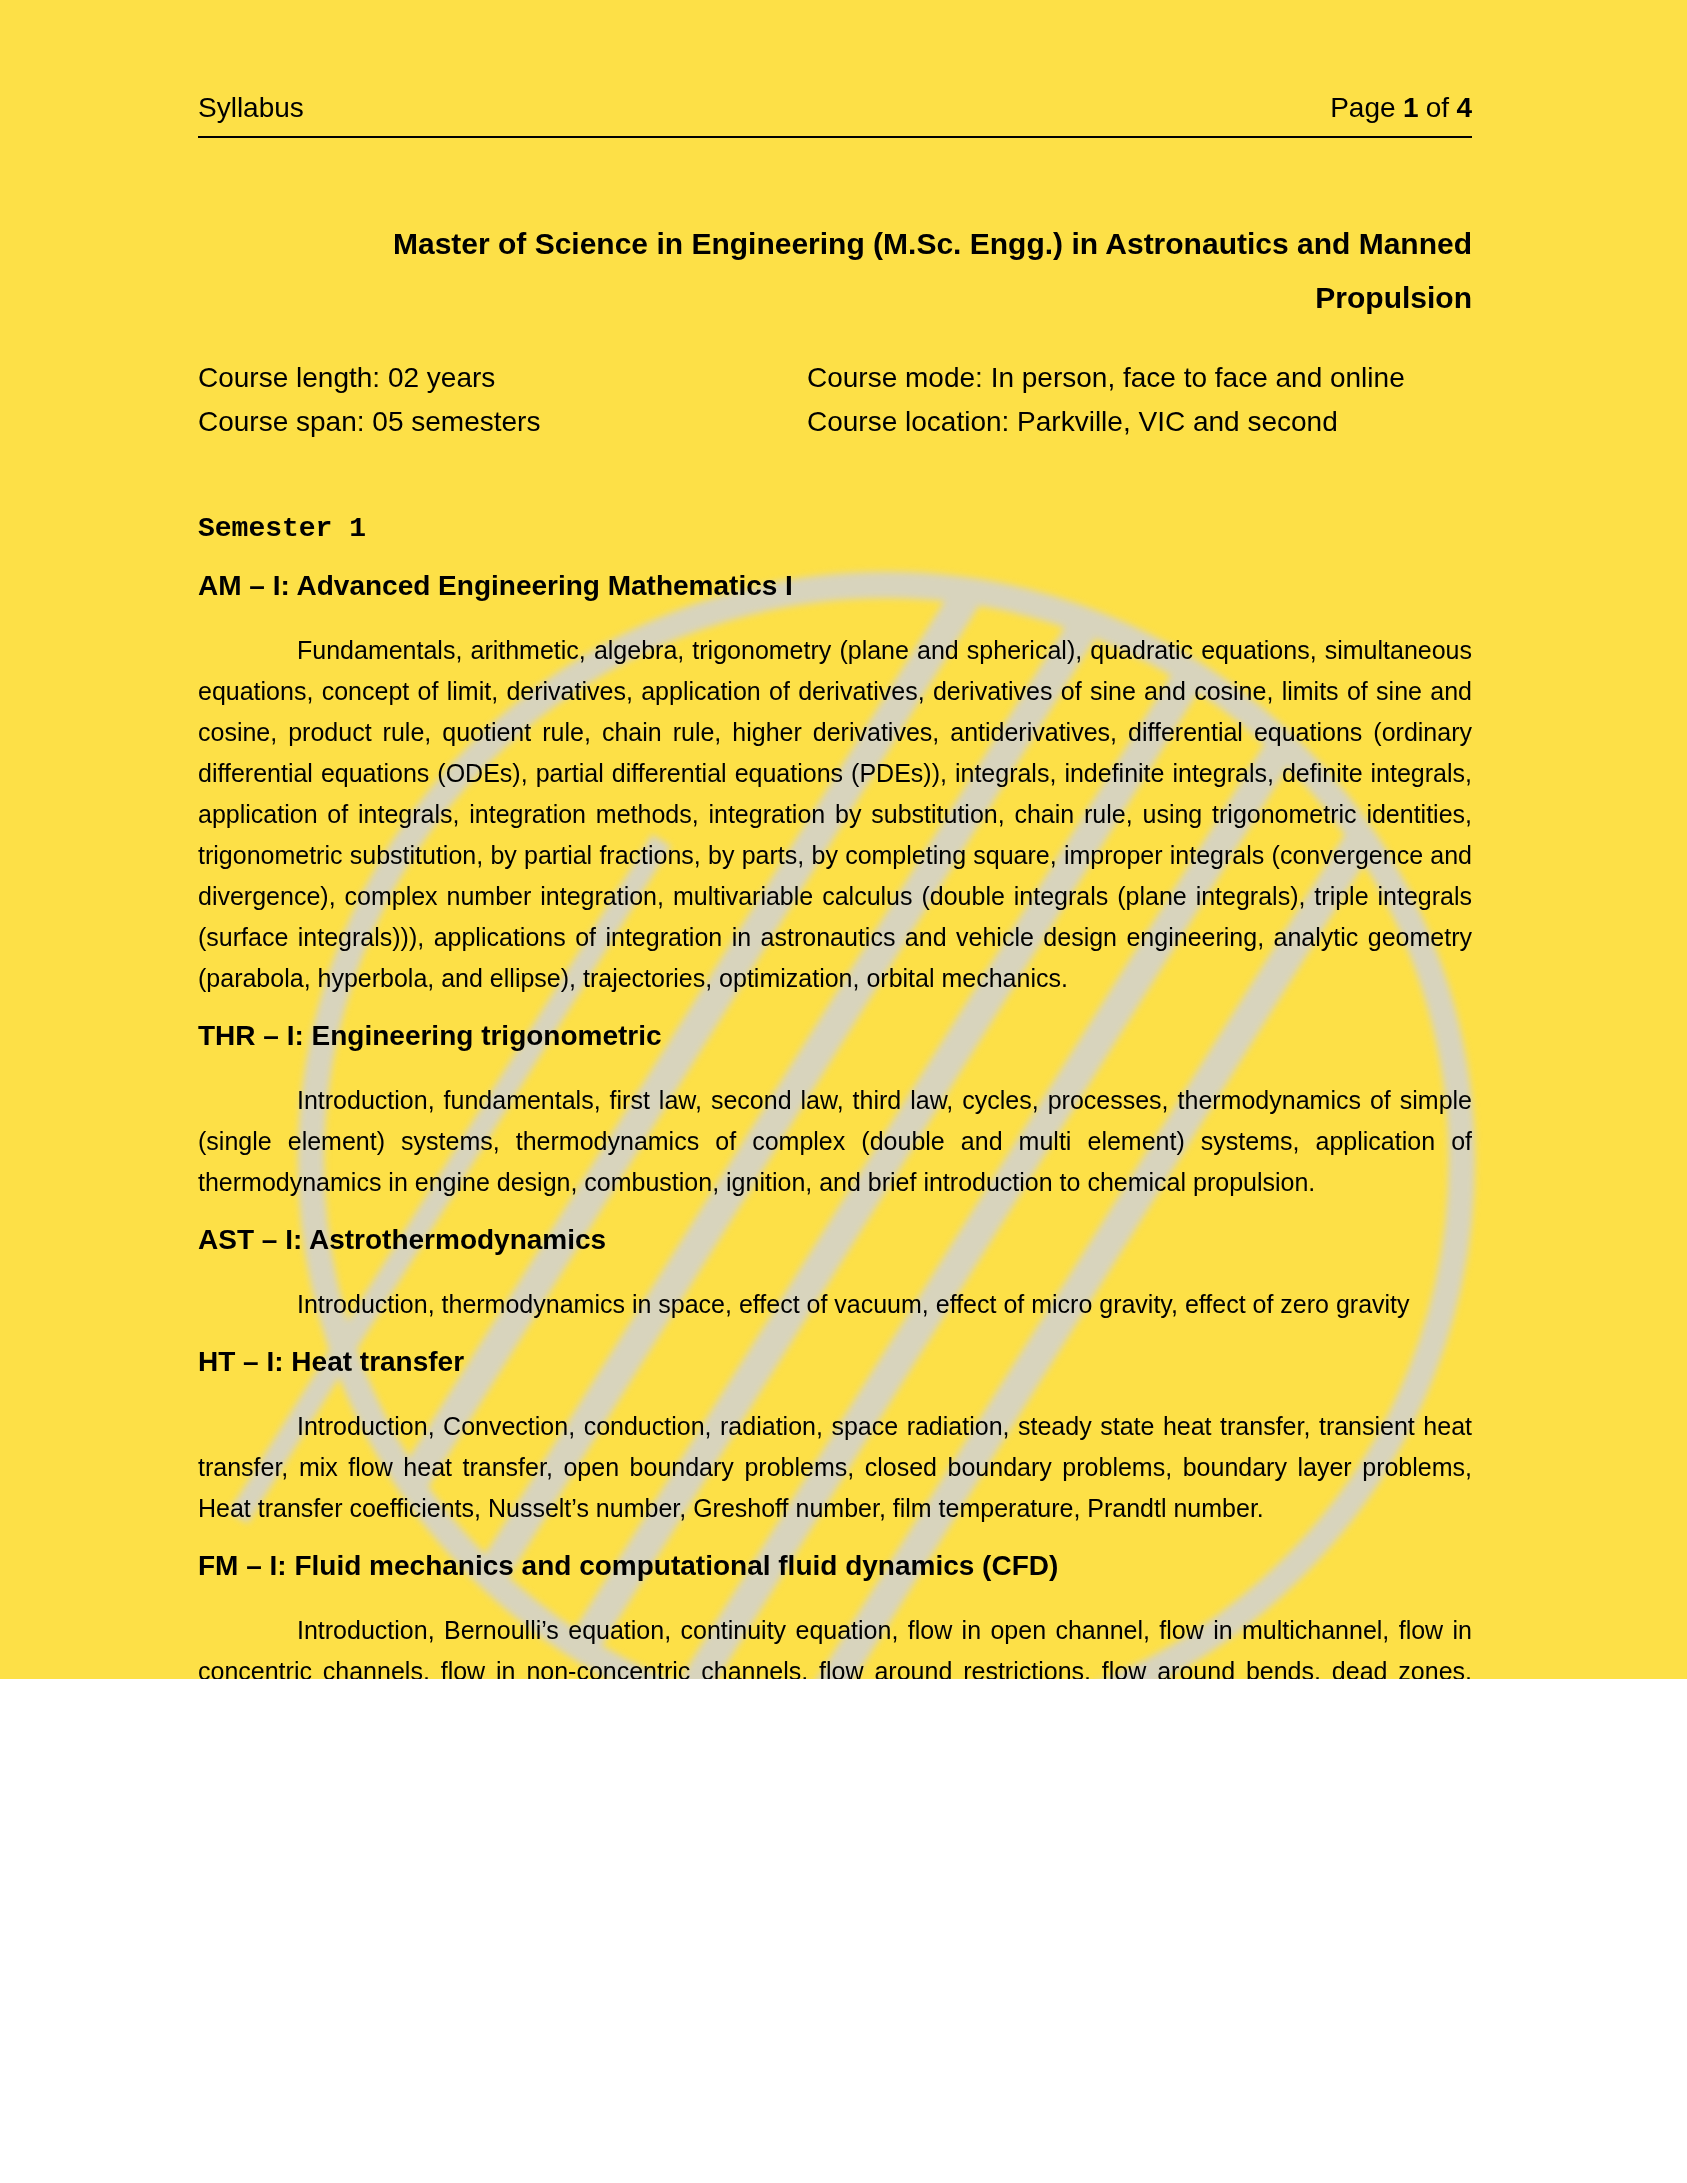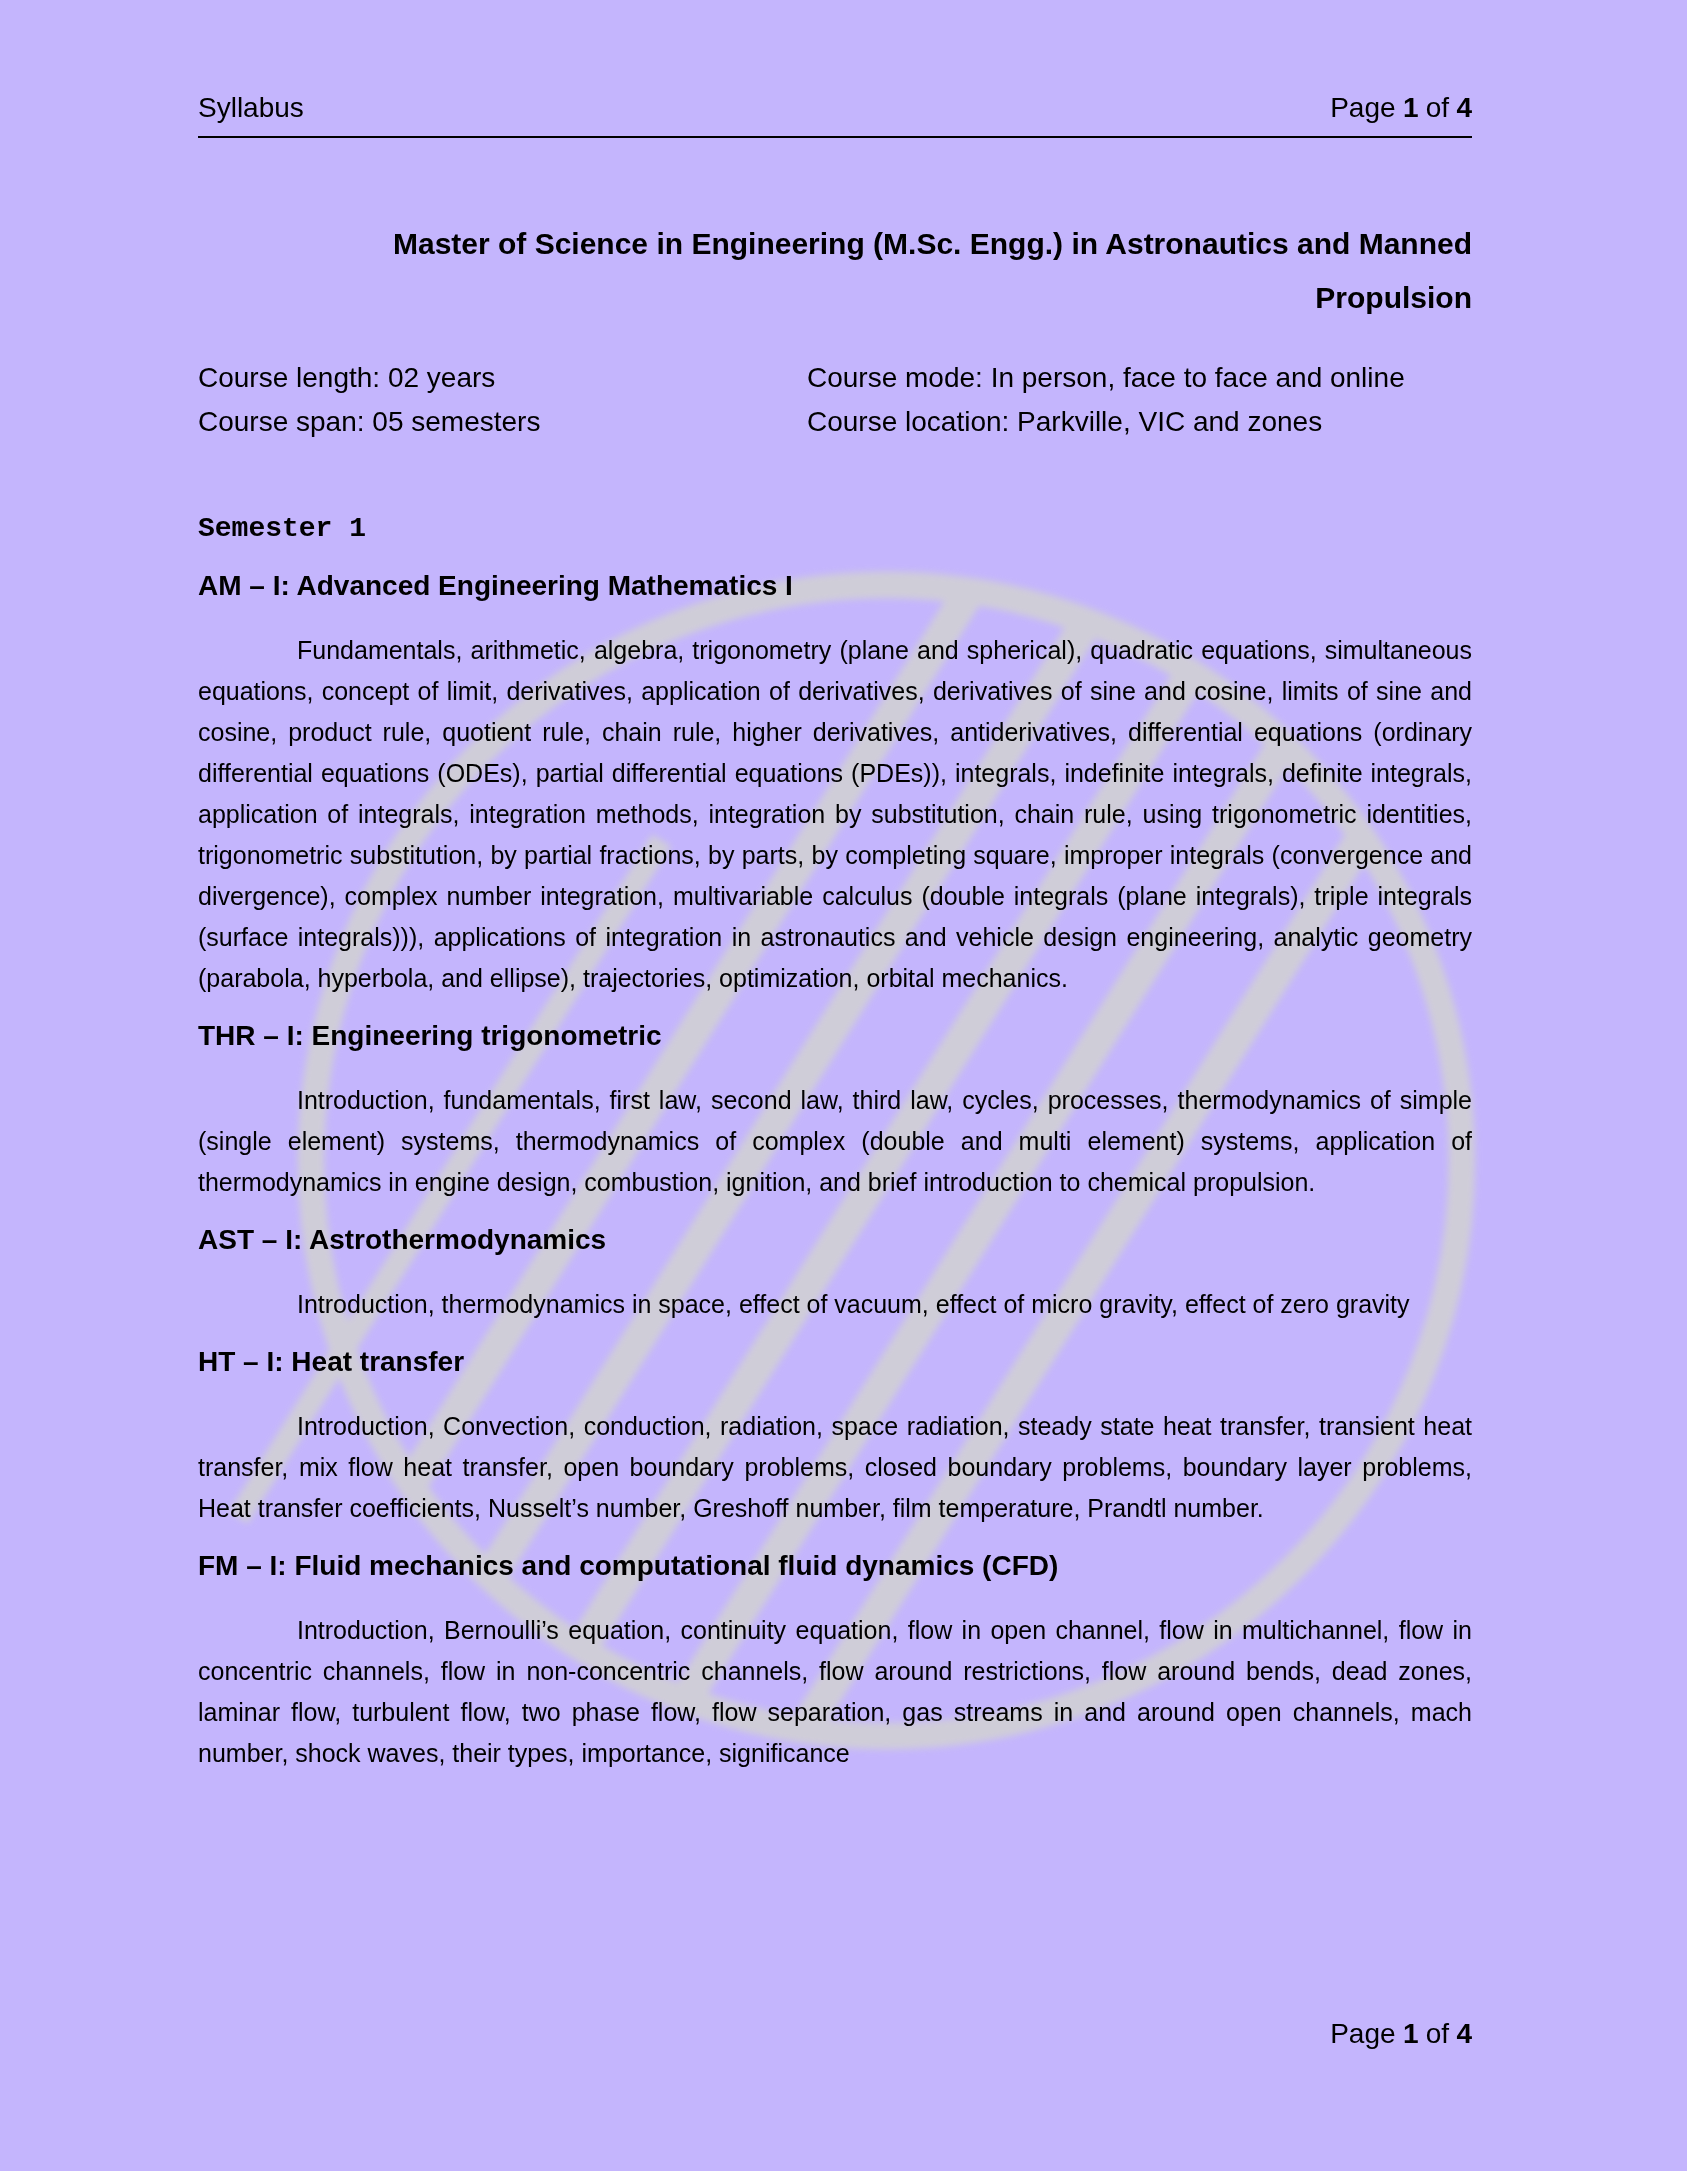--- a/index.html
+++ b/index.html
@@ -1,19 +1,19 @@
 <!DOCTYPE html>
 <html style="font-size:10.6px"><head>
 <meta charset="utf-8">
 <style>
   html,body{margin:0;padding:0;background:#ffffff;}
   .page{
     position:relative;
-    width:1687px;height:2171px;
-    background:#c4b5fd;
+    width:1687px;height:1679px;
+    background:#fde047;
     font-family:"Liberation Sans",sans-serif;
     color:#000;
     overflow:hidden;
   }
   .wm{position:absolute;left:278px;top:552px;overflow:visible;}
   .content{
     position:absolute;left:198px;top:0;width:1274px;
     padding-top:87px;
   }
   .hdr{
@@ -96,21 +96,21 @@
       <span class="tl">Propulsion</span>
     </h1>
 
     <div class="info">
       <div class="irow">
         <span>Course length: 02 years</span>
         <span>Course mode: In person, face to face and online</span>
       </div>
       <div class="irow">
         <span>Course span: 05 semesters</span>
-        <span>Course location: Parkville, VIC and zones</span>
+        <span>Course location: Parkville, VIC and second</span>
       </div>
     </div>
 
     <h2 class="sem">Semester 1</h2>
 
     <section>
       <h3 class="shead">AM – I: Advanced Engineering Mathematics I</h3>
       <p class="bodytext">Fundamentals, arithmetic, algebra, trigonometry (plane and spherical), quadratic equations, simultaneous equations, concept of limit, derivatives, application of derivatives, derivatives of sine and cosine, limits of sine and cosine, product rule, quotient rule, chain rule, higher derivatives, antiderivatives, differential equations (ordinary differential equations (ODEs), partial differential equations (PDEs)), integrals, indefinite integrals, definite integrals, application of integrals, integration methods, integration by substitution, chain rule, using trigonometric identities, trigonometric substitution, by partial fractions, by parts, by completing square, improper integrals (convergence and divergence), complex number integration, multivariable calculus (double integrals (plane integrals), triple integrals (surface integrals))), applications of integration in astronautics and vehicle design engineering, analytic geometry (parabola, hyperbola, and ellipse), trajectories, optimization, orbital mechanics.</p>
     </section>
 

